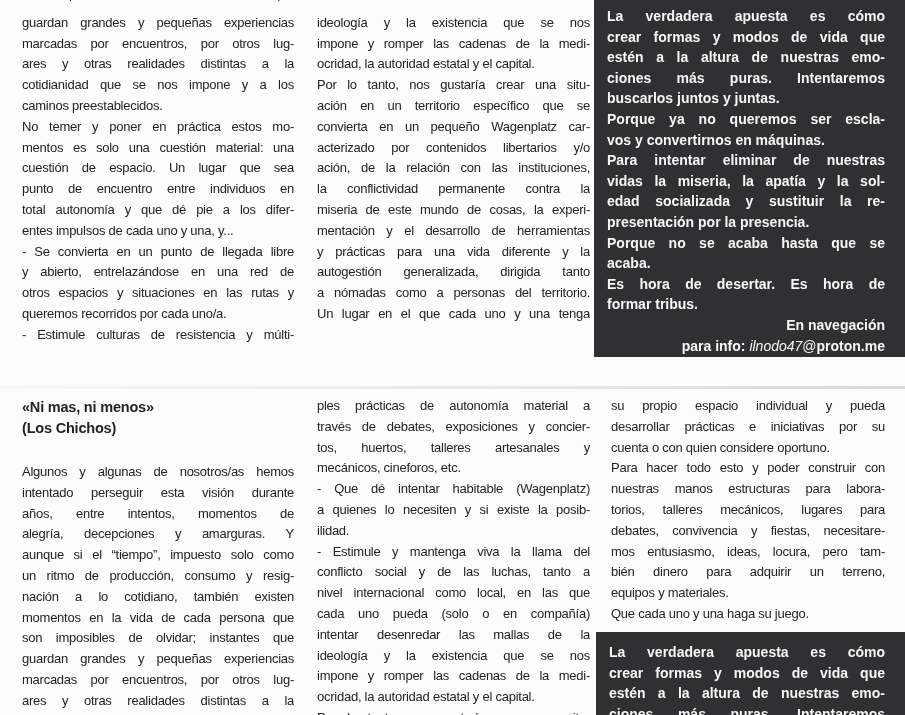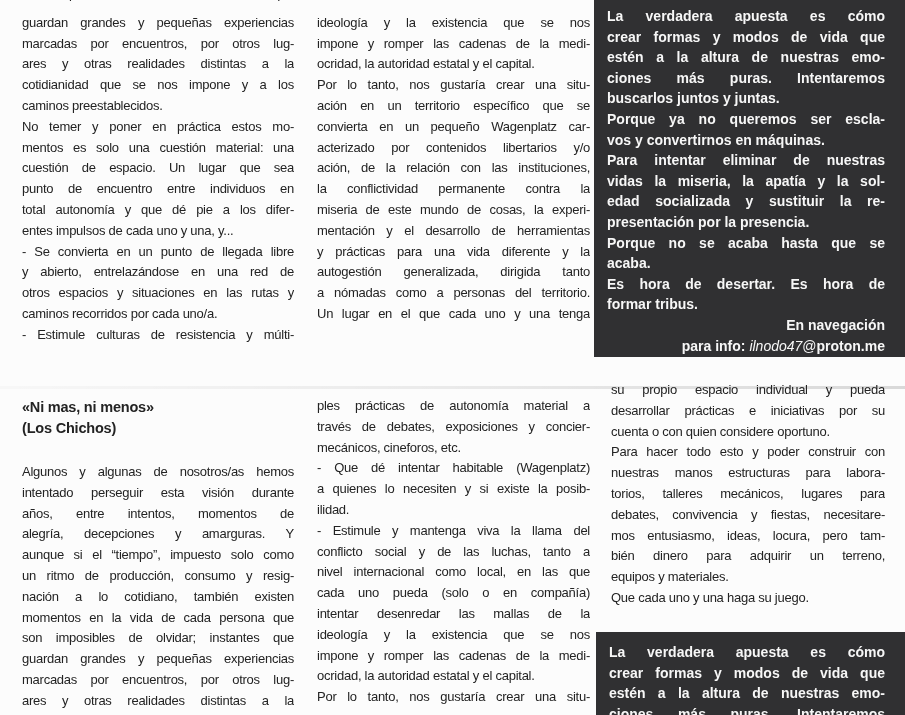--- a/index.html
+++ b/index.html
@@ -23,21 +23,21 @@
     background:var(--box_bg,#303032);color:var(--box_ink,#f7f7f7);
     font-size:14px;font-weight:bold;letter-spacing:0;
   }
   .bx .ln{height:20.6px;line-height:20.6px;}
   #box-top{left:594px;top:0;width:311px;height:357px;padding:6px 20px 0 13px;}
   #box-bottom{left:596px;top:632px;width:309px;height:83px;padding:10px 20px 0 13px;}
   .it{font-style:italic;font-weight:normal;margin-top:48px;}
   .n{font-weight:normal;}
   #col-bot-left{left:22px;top:397px;width:272px;}
   #col-bot-mid{left:317px;top:396px;width:273px;}
-  #col-bot-right{left:611px;top:380px;width:274px;}
+  #col-bot-right{left:611px;top:396px;width:274px;}
   .head{font-weight:bold;font-size:14.5px;line-height:21px;letter-spacing:-0.2px;}
   .head-wrap{margin-bottom:23px;}
   .fold{
     position:absolute;left:0;top:386px;width:905px;height:3px;
     background:linear-gradient(90deg,rgba(0,0,0,.02),rgba(0,0,0,.08) 55%,rgba(0,0,0,.14));
   }
 </style>
 </head>
 <body>
 
@@ -52,21 +52,21 @@
       <div class="ln pl">caminos preestablecidos.</div>
       <div class="ln j">No temer y poner en práctica estos mo-</div>
       <div class="ln j">mentos es solo una cuestión material: una</div>
       <div class="ln j">cuestión de espacio. Un lugar que sea</div>
       <div class="ln j">punto de encuentro entre individuos en</div>
       <div class="ln j">total autonomía y que dé pie a los difer-</div>
       <div class="ln pl">entes impulsos de cada uno y una, y...</div>
       <div class="ln j">- Se convierta en un punto de llegada libre</div>
       <div class="ln j">y abierto, entrelazándose en una red de</div>
       <div class="ln j">otros espacios y situaciones en las rutas y</div>
-      <div class="ln pl">caminos recorridos por cada uno/a.</div>
+      <div class="ln pl">queremos recorridos por cada uno/a.</div>
       <div class="ln j">- Estimule culturas de resistencia y múlti-</div>
     </div>
 
   <div class="col" id="col-top-mid">
       <div class="ln j cut">intentar desenredar las mallas de la</div>
       <div class="ln j">ideología y la existencia que se nos</div>
       <div class="ln j">impone y romper las cadenas de la medi-</div>
       <div class="ln pl">ocridad, la autoridad estatal y el capital.</div>
       <div class="ln j">Por lo tanto, nos gustaría crear una situ-</div>
       <div class="ln j">ación en un territorio específico que se</div>
@@ -122,20 +122,21 @@
         <div class="ln j">guardan grandes y pequeñas experiencias</div>
         <div class="ln j">marcadas por encuentros, por otros lug-</div>
         <div class="ln j">ares y otras realidades distintas a la</div>
         <div class="ln j">cotidianidad que se nos impone y a los</div>
       </div>
   </div>
 
   <div class="col" id="col-bot-mid">
       <div class="ln j">ples prácticas de autonomía material a</div>
       <div class="ln j">través de debates, exposiciones y concier-</div>
+      <div class="ln j">tos, huertos, talleres artesanales y</div>
       <div class="ln pl">mecánicos, cineforos, etc.</div>
       <div class="ln j">- Que dé intentar habitable (Wagenplatz)</div>
       <div class="ln j">a quienes lo necesiten y si existe la posib-</div>
       <div class="ln pl">ilidad.</div>
       <div class="ln j">- Estimule y mantenga viva la llama del</div>
       <div class="ln j">conflicto social y de las luchas, tanto a</div>
       <div class="ln j">nivel internacional como local, en las que</div>
       <div class="ln j">cada uno pueda (solo o en compañía)</div>
       <div class="ln j">intentar desenredar las mallas de la</div>
       <div class="ln j">ideología y la existencia que se nos</div>

